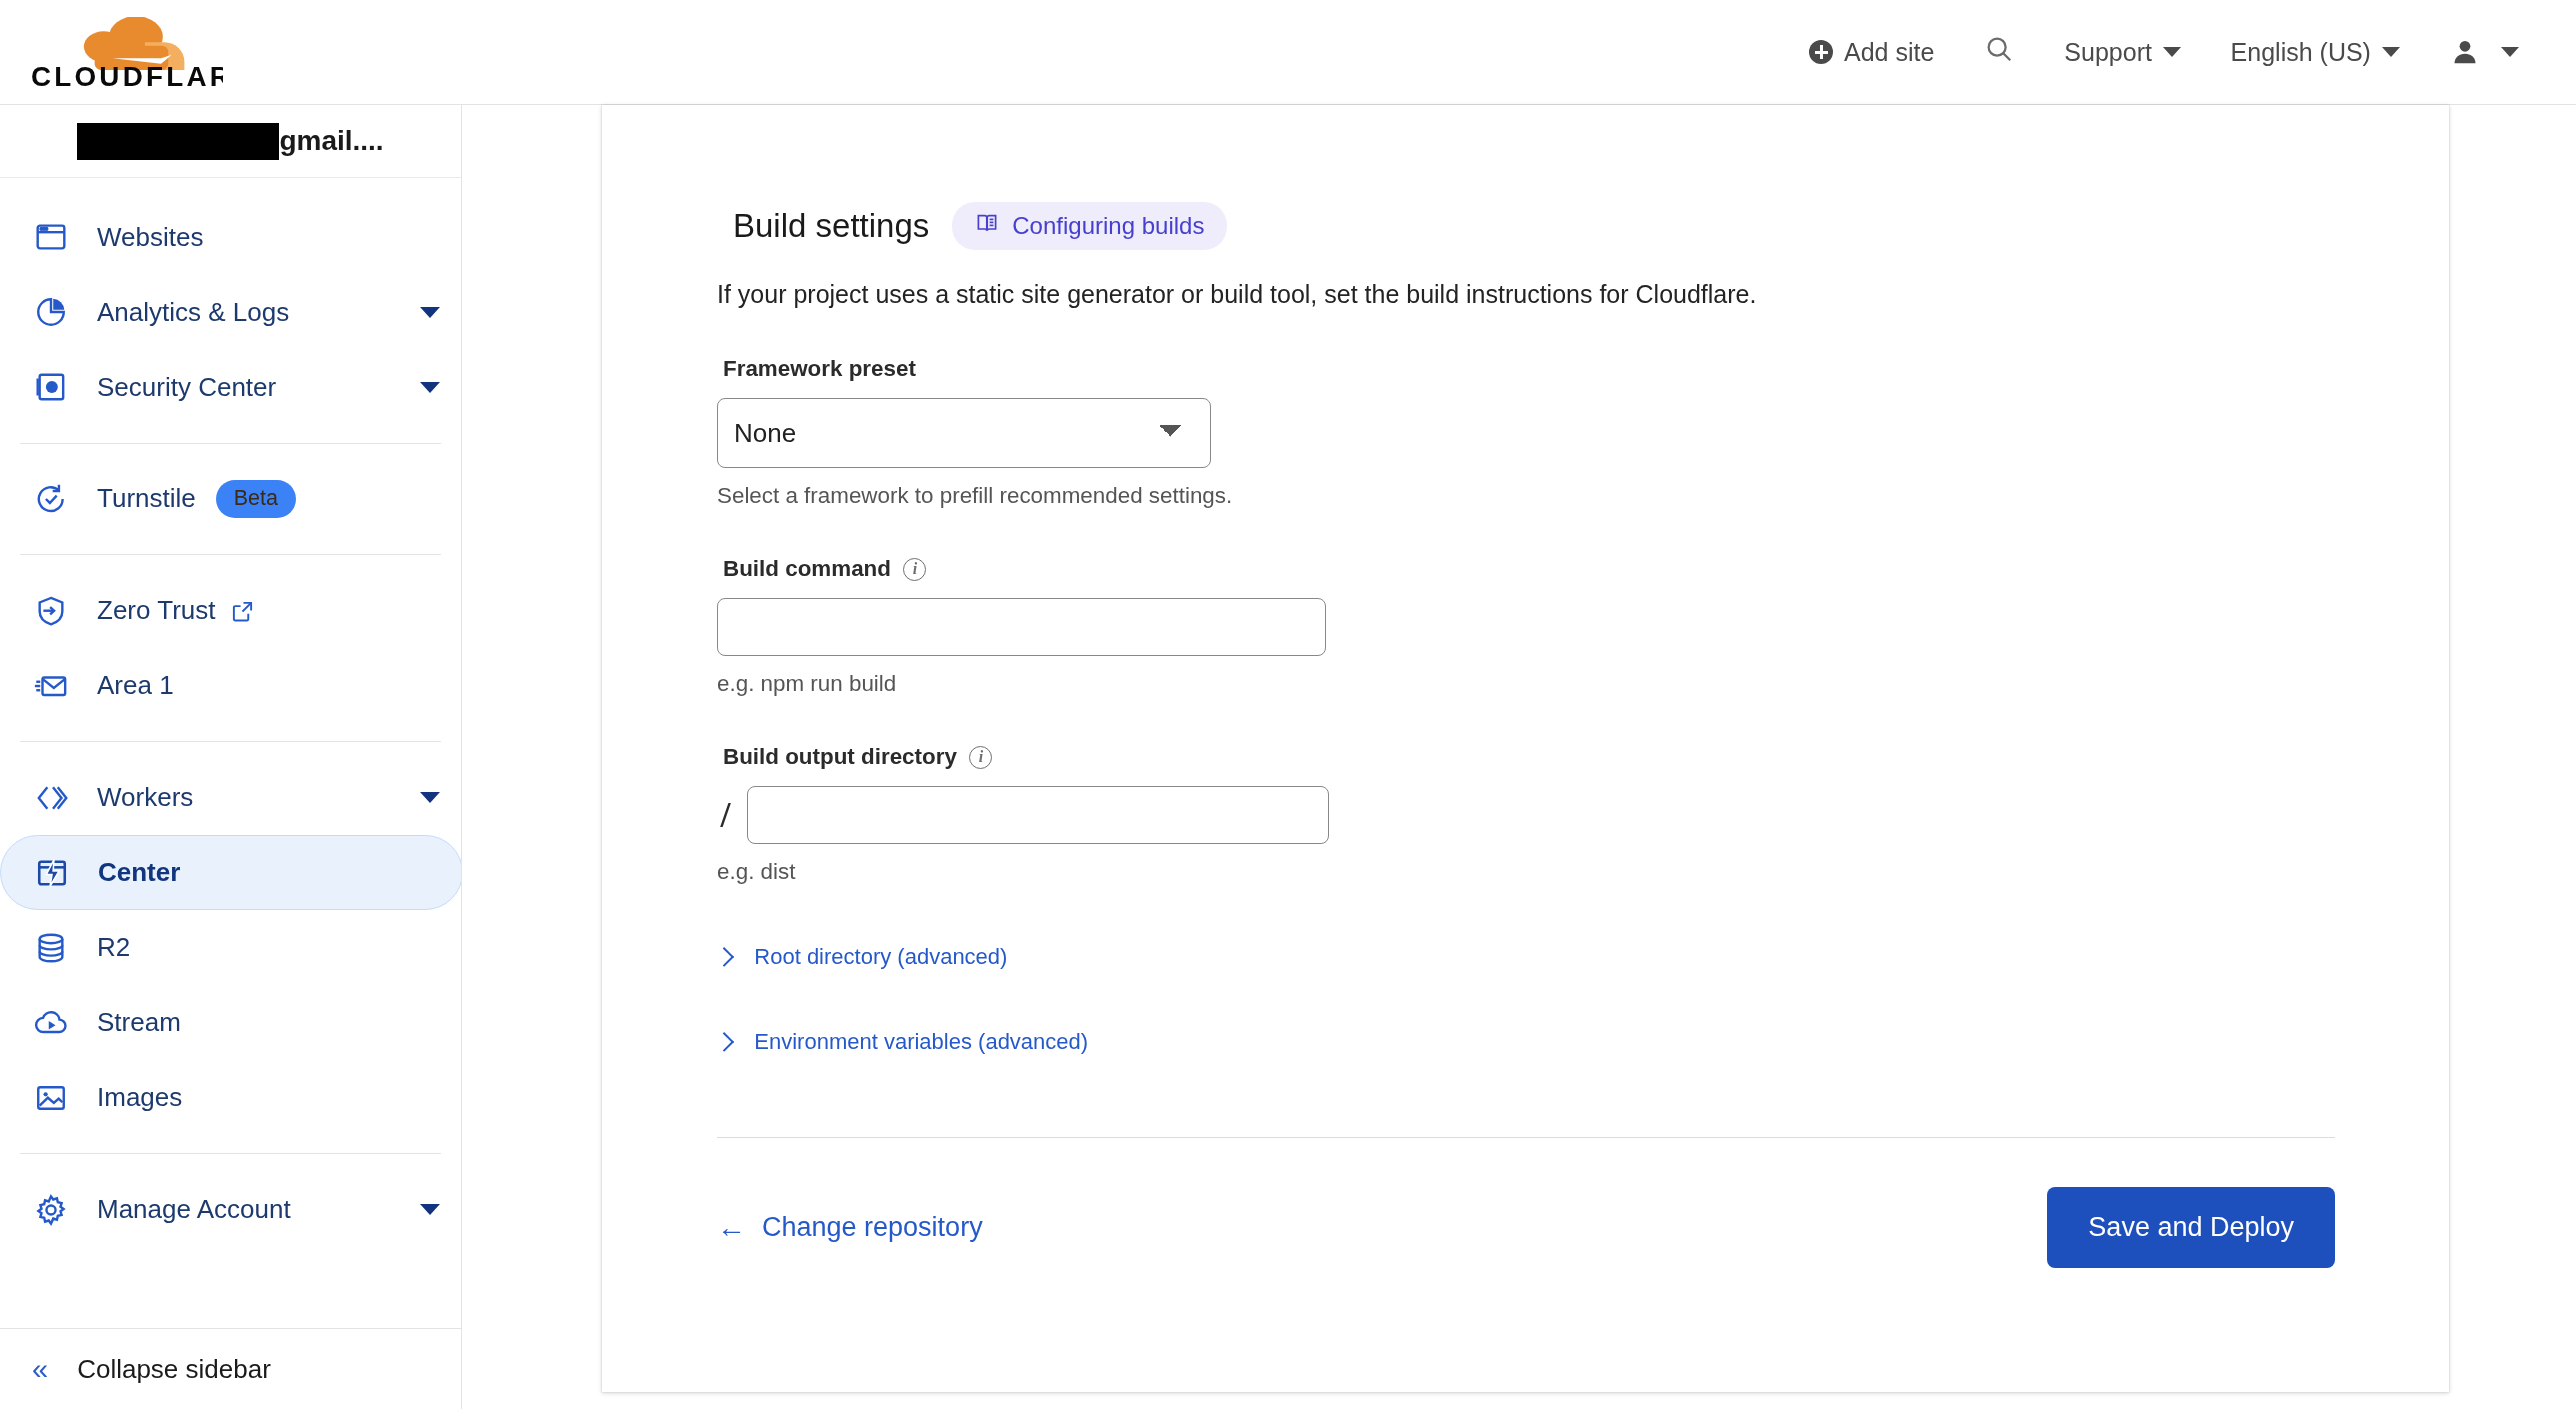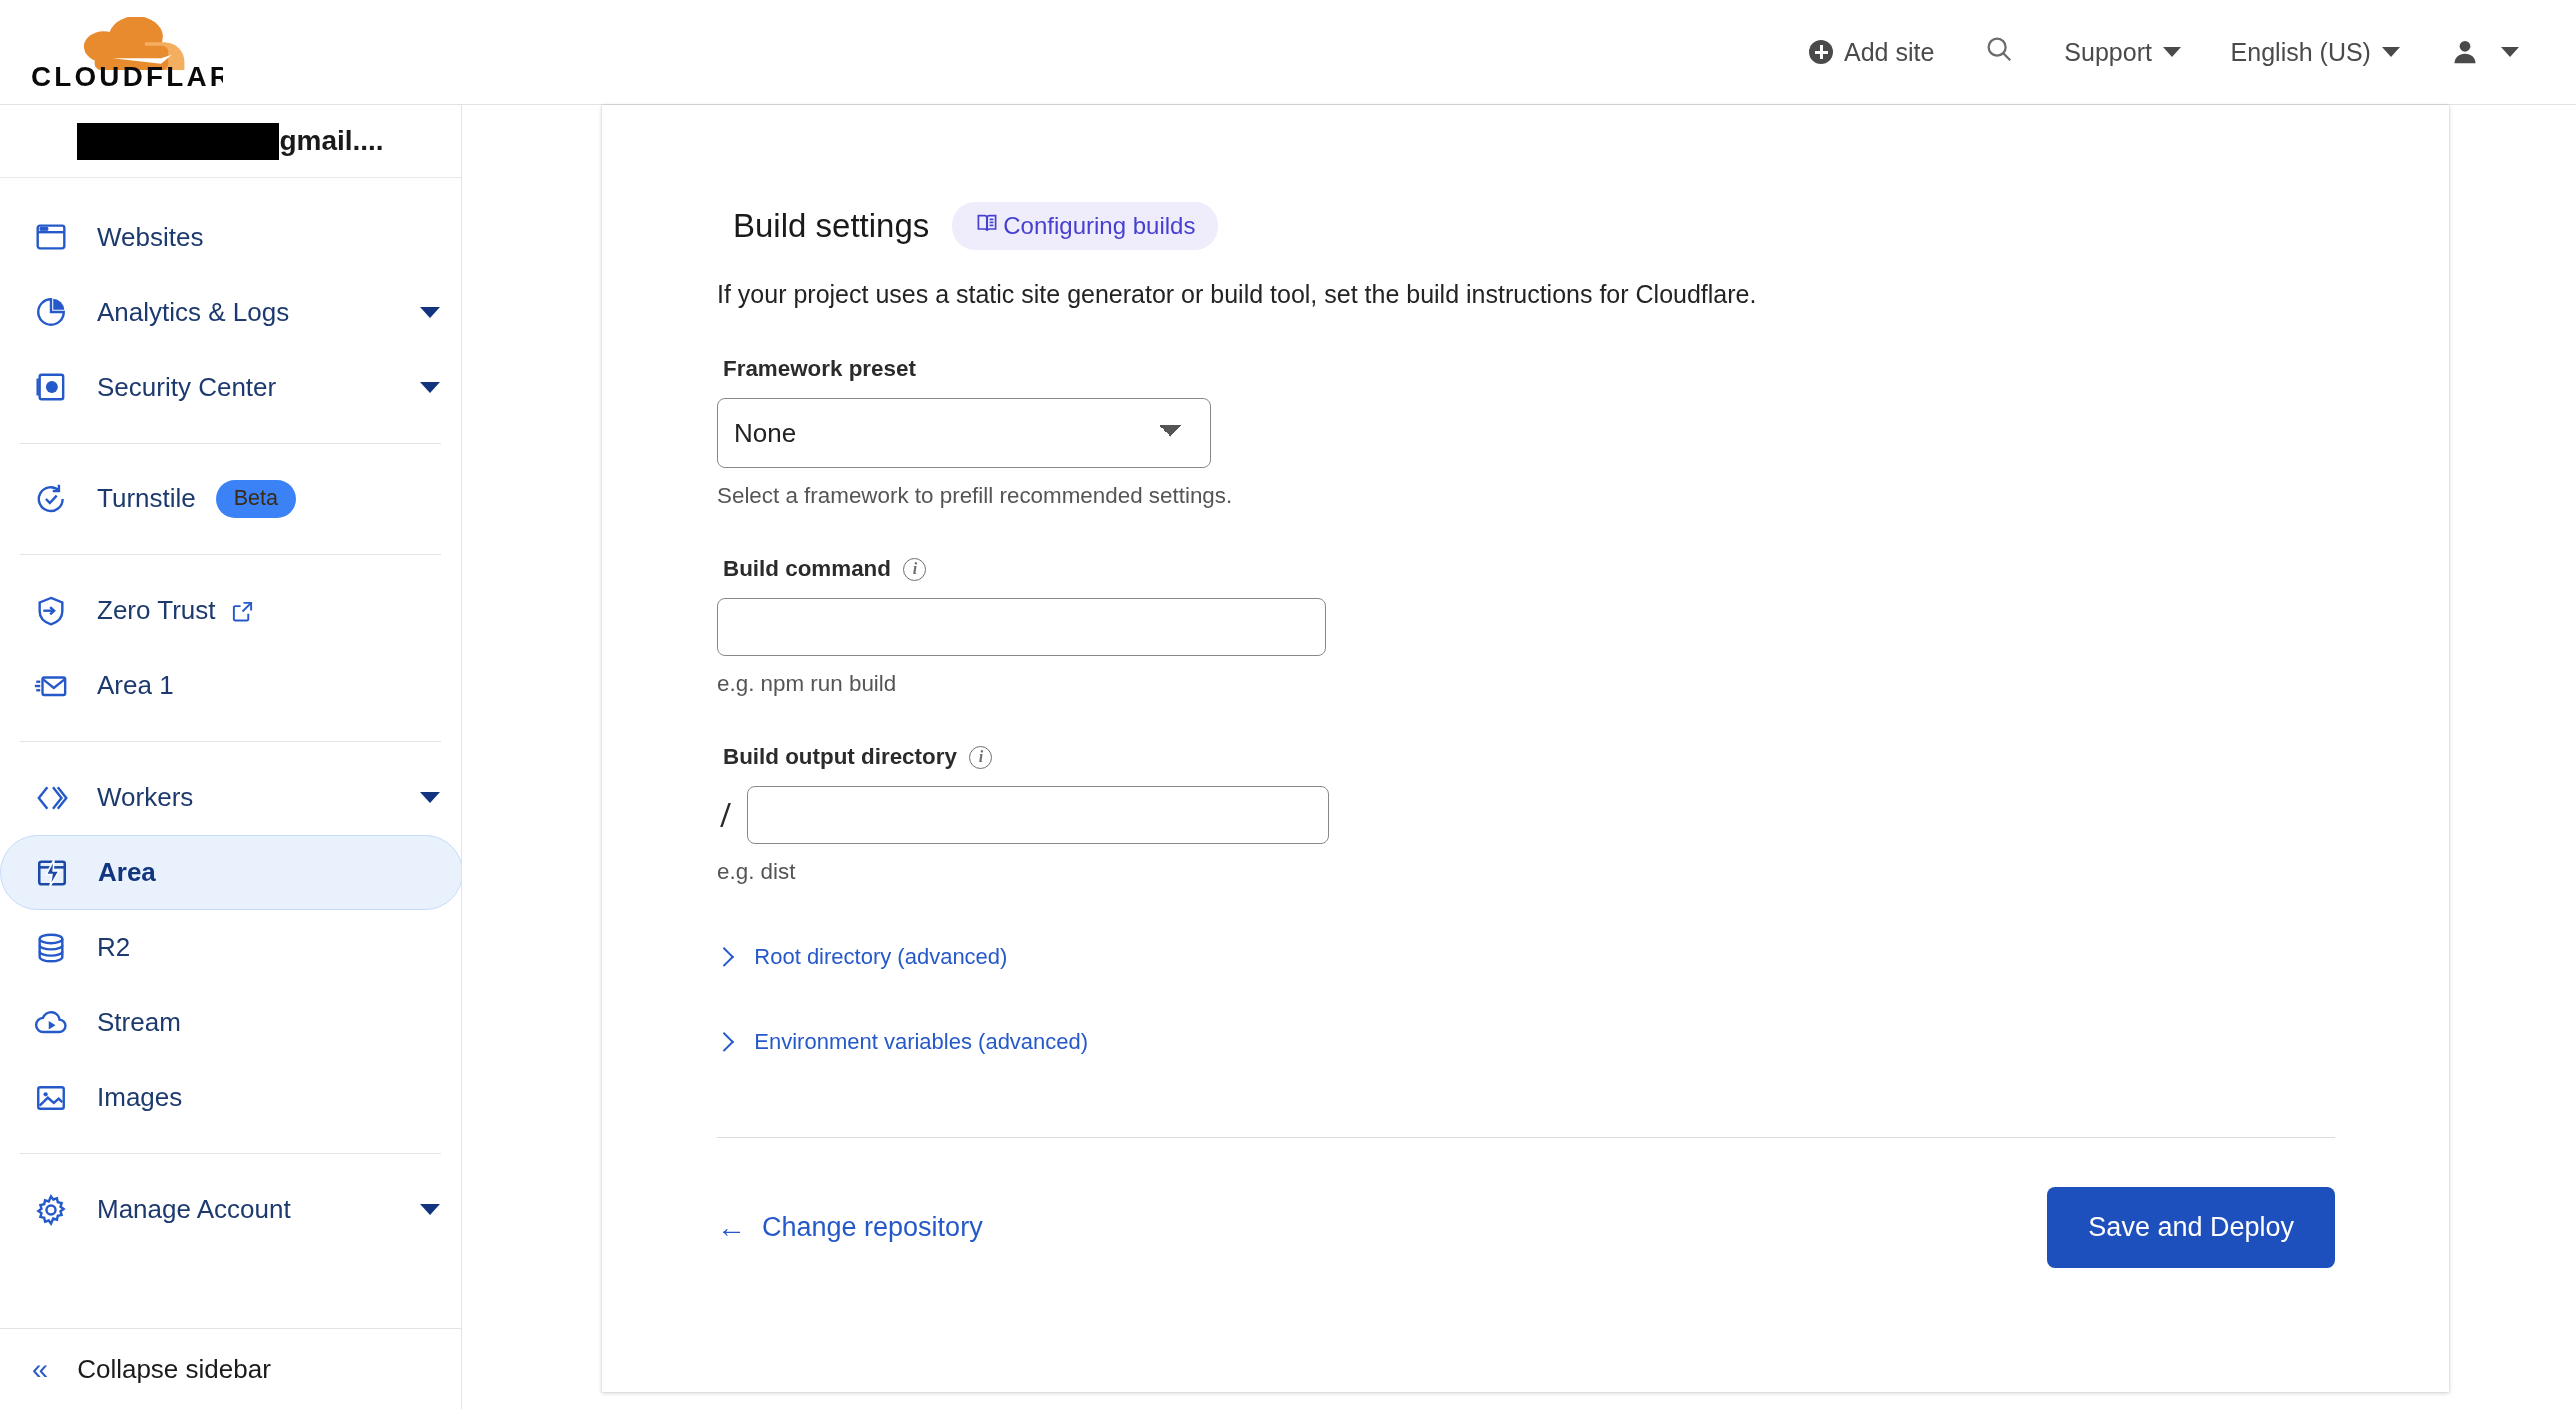--- a/index.html
+++ b/index.html
@@ -106,21 +106,21 @@
     position: absolute; top: 0; left: 139px;
     width: 1847px; height: 1287px;
     background: #fff;
     box-shadow: 0 0.9px 4.5px rgba(0,0,0,0.18), 0 0 0 0.9px rgba(0,0,0,0.04);
   }
   #card-inner { padding: 97px 0 0 115px; }
 
   .section-title-row { display: flex; align-items: center; gap: 23px; }
   #build-settings-title { font-size: 33px; color: #1a1a1a; font-weight: normal; margin-left: 16px; }
   #configuring-builds-badge {
-    display: flex; align-items: center; gap: 4px;
+    display: flex; align-items: center; gap: 13px;
     background: #efedfb; color: #4740cf;
     padding: 9px 23px; border-radius: 23px;
     font-size: 24px; cursor: pointer; white-space: nowrap;
   }
   #section-desc {
     margin-top: 30px; font-size: 25px; color: #232323;
   }
 
   .field { margin-top: 47px; }
   .field-label {
@@ -346,21 +346,21 @@
     </div>
 
     <div class="nav-item active">
       <span class="nav-icon">
         <svg width="34" height="34" viewBox="0 0 24 24" fill="none" stroke="#1c4aa8" stroke-width="1.8">
           <rect x="3" y="4" width="18" height="16" rx="1.4"></rect>
             <line x1="3" y1="8" x2="21" y2="8"></line>
           <path d="M13.4 2.6 8 13h4l-1.4 8.4L17 10.6h-4.2z" fill="#1c4aa8" stroke="#fff" stroke-width="1.1"></path>
         </svg>
       </span>
-      <span class="nav-label">Area</span>
+      <span class="nav-label">Center</span>
     </div>
 
     <div class="nav-item">
       <span class="nav-icon">
         <svg width="34" height="34" viewBox="0 0 24 24" fill="none" stroke="#2559c9" stroke-width="1.7">
           <ellipse cx="12" cy="5.6" rx="8" ry="3"></ellipse>
           <path d="M4 5.6v12.8c0 1.6 3.6 3 8 3s8-1.4 8-3V5.6"></path>
           <path d="M4 10c0 1.6 3.6 3 8 3s8-1.4 8-3"></path>
             <path d="M4 14.4c0 1.6 3.6 3 8 3s8-1.4 8-3"></path>
         </svg>

